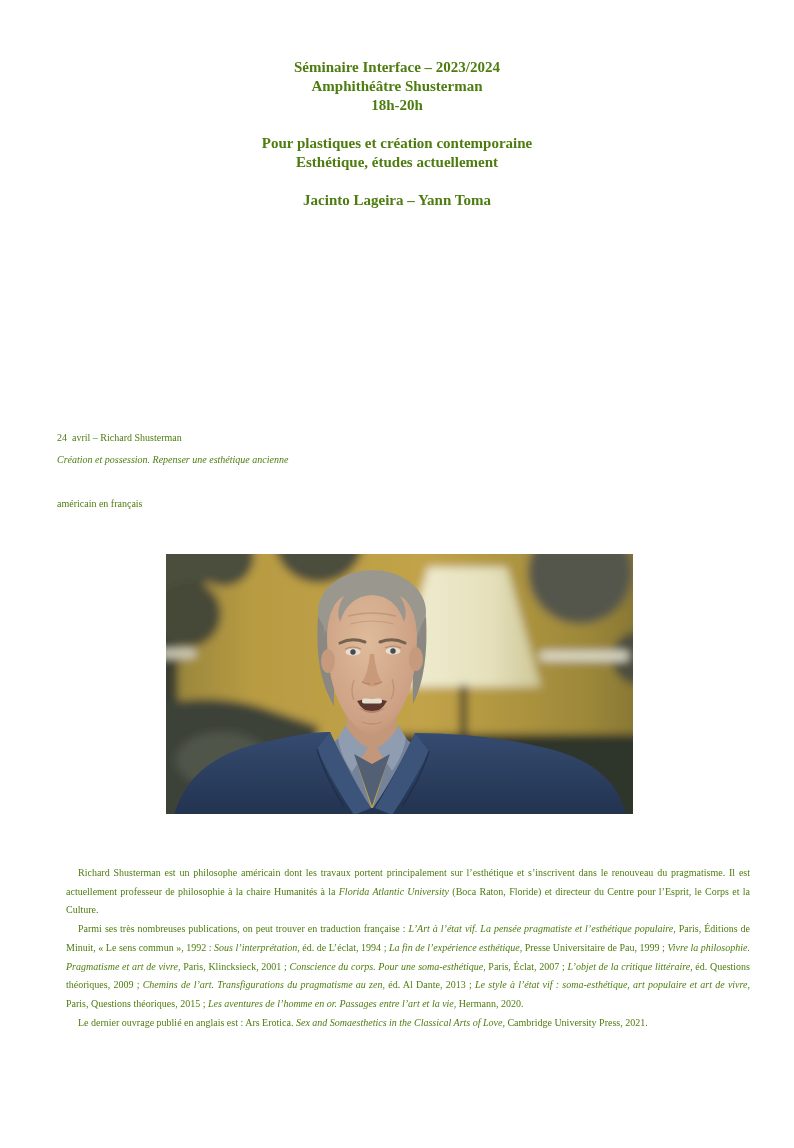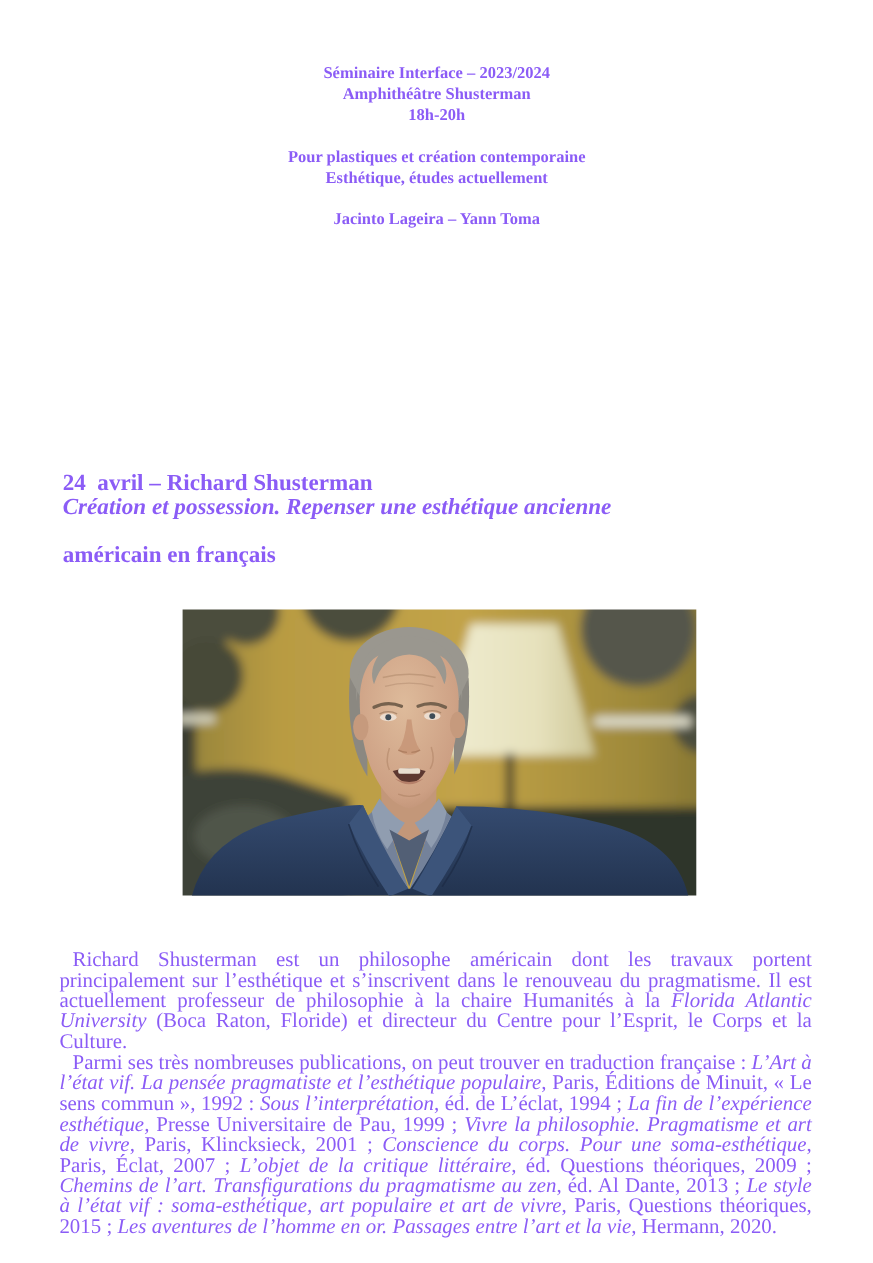--- a/index.html
+++ b/index.html
@@ -2,61 +2,61 @@
 <html><head>
 <meta charset="utf-8">
 <style>
   html, body { margin: 0; padding: 0; background: #ffffff; }
   .page {
     position: relative;
     width: 794px;
     height: 1148px;
     background: #ffffff;
     font-family: "Liberation Serif", serif;
-    color: #8b5cf6;
+    color: #4d7c0f;
     overflow: hidden;
   }
   
   .header {
     position: absolute;
     top: 58px; left: 0;
     width: 794px;
     text-align: center;
     font-weight: 700;
     font-size: 15px;
   }
   .hline { height: 19px; line-height: 19px; }
   .sp1 { height: 19px; }
   .sp2 { height: 38px; }
 
   
   .session {
     position: absolute;
     top: 427px; left: 57px;
-    font-weight: 700;
-    font-size: 21px;
+    font-weight: 400;
+    font-size: 10px;
   }
   .sline { height: 22px; line-height: 22px; white-space: pre-wrap; }
   .sgap { height: 22px; }
   .lecture { font-style: italic; }
 
   
   .photo-wrap {
     position: absolute;
     top: 554px; left: 166px;
     width: 467px; height: 260px;
   }
   .photo-wrap svg { display: block; }
 
   
   .bio {
     position: absolute;
-    top: 864px; left: 54px;
+    top: 864px; left: 66px;
     width: 684px;
-    font-size: 19px;
+    font-size: 10px;
     line-height: 18.7px;
     text-align: justify;
   }
   .bio p { margin: 0; text-indent: 12px; }
 </style>
 </head>
 <body>
 
 <div class="page">
 
@@ -161,15 +161,16 @@
         <path d="M249,179 Q227,226 209,254 L226,261 Q248,228 263,197 Z" fill="#3c547a"></path>
         <path d="M151,195 Q160,224 178,252" stroke="#1c2b45" stroke-width="1.5" fill="none" opacity="0.7"></path>
         <path d="M263,197 Q254,226 236,252" stroke="#1c2b45" stroke-width="1.5" fill="none" opacity="0.7"></path>
       </g>
     </svg>
   </div>
 
   <div class="bio">
     <p><span>Richard Shusterman est un philosophe américain dont les travaux portent principalement sur l’esthétique et s’inscrivent dans le renouveau du pragmatisme. Il est actuellement professeur de philosophie à la chaire Humanités à la </span><i>Florida Atlantic University</i><span> (Boca Raton, Floride) et directeur du Centre pour l’Esprit, le Corps et la Culture.</span></p>
     <p><span>Parmi ses très nombreuses publications, on peut trouver en traduction française : </span><i>L’Art à l’état vif. La pensée pragmatiste et l’esthétique populaire</i><span>, Paris, Éditions de Minuit, « Le sens commun », 1992 : </span><i>Sous l’interprétation</i><span>, éd. de L’éclat, 1994 ; </span><i>La fin de l’expérience esthétique,</i><span> Presse Universitaire de Pau, 1999 ; </span><i>Vivre la philosophie. Pragmatisme et art de vivre</i><span>, Paris, Klincksieck, 2001 ; </span><i>Conscience du corps. Pour une soma-esthétique</i><span>, Paris, Éclat, 2007 ; </span><i>L’objet de la critique littéraire</i><span>, éd. Questions théoriques, 2009 ; </span><i>Chemins de l’art. Transfigurations du pragmatisme au zen</i><span>, éd. Al Dante, 2013 ; </span><i>Le style à l’état vif : soma-esthétique, art populaire et art de vivre</i><span>, Paris, Questions théoriques, 2015 ; </span><i>Les aventures de l’homme en or. Passages entre l’art et la vie</i><span>, Hermann, 2020.</span></p>
+    <p><span>Le dernier ouvrage publié en anglais est : Ars Erotica. </span><i>Sex and Somaesthetics in the Classical Arts of Love</i><span>, Cambridge University Press, 2021.</span></p>
   </div>
 
 </div>
 
 </body></html>

